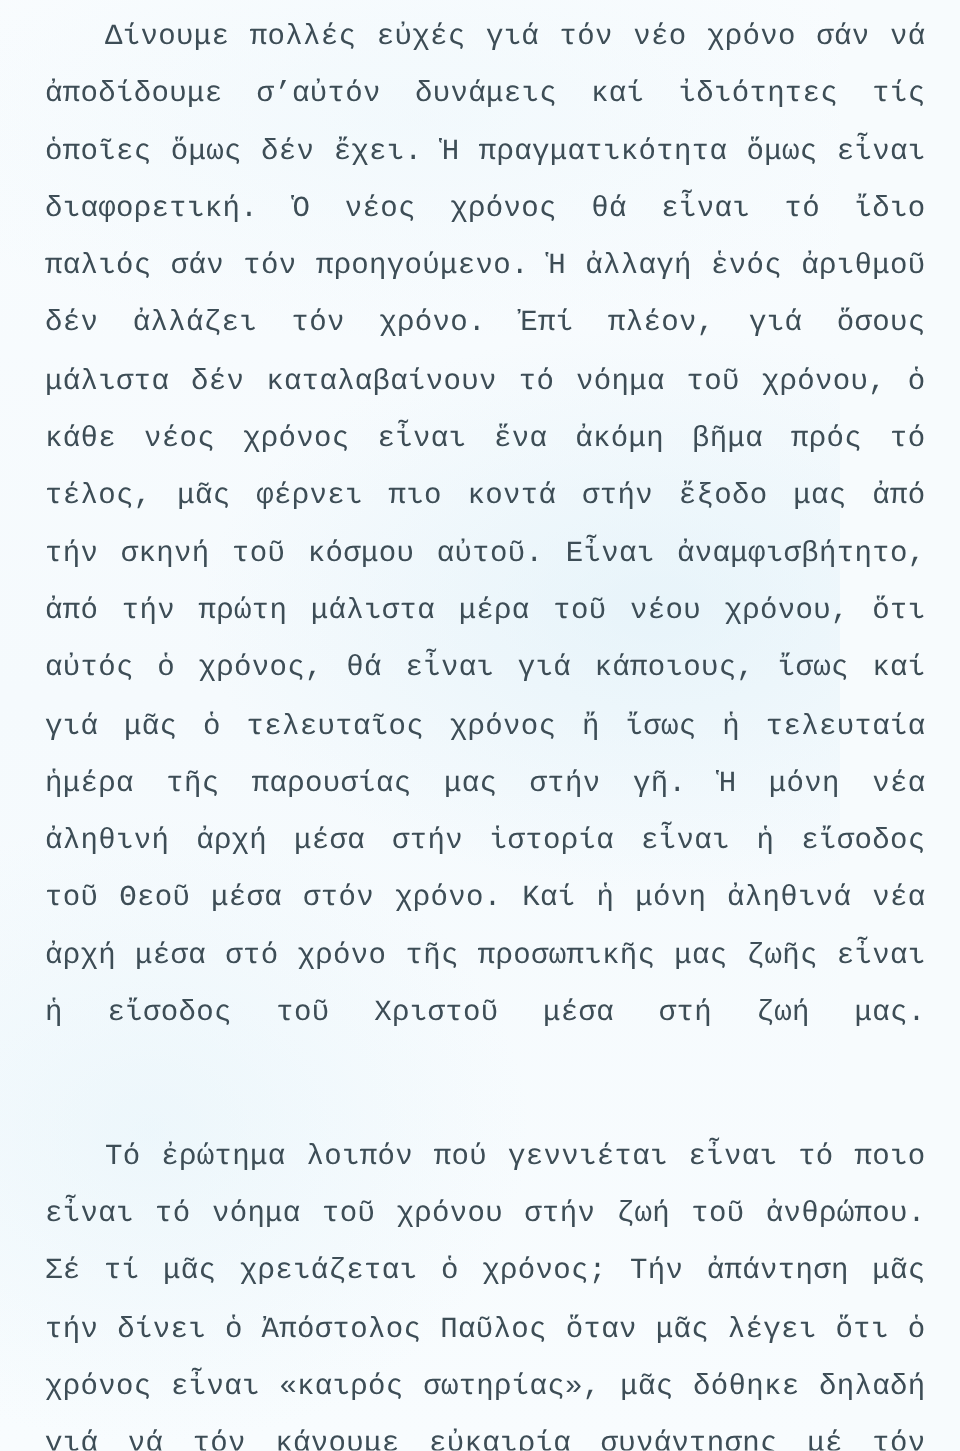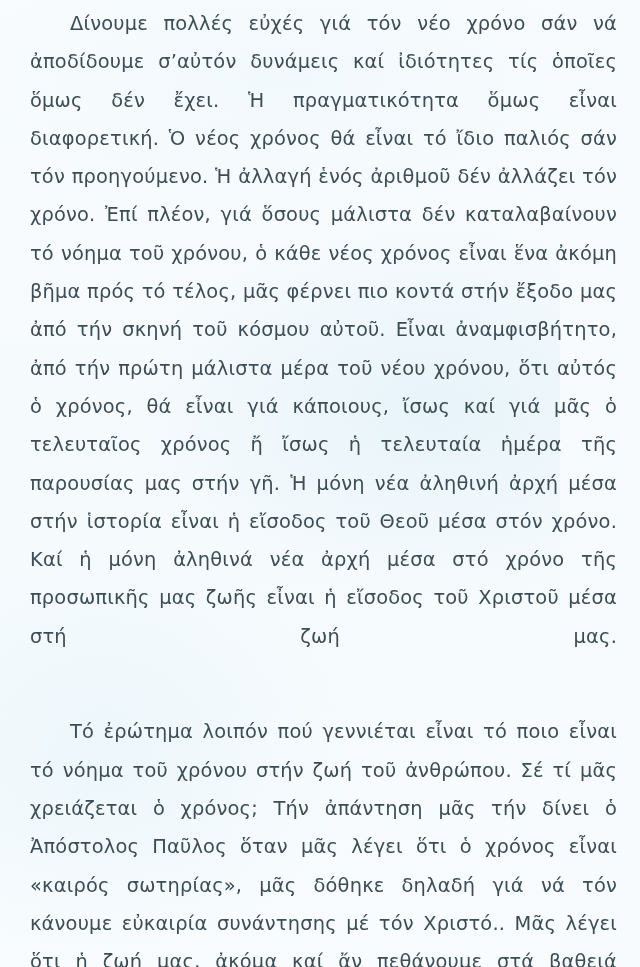--- a/index.html
+++ b/index.html
@@ -18,20 +18,21 @@
   #page {
     position: relative;
     width: 560px;
     height: 967px;
     box-sizing: border-box;
     background:
       radial-gradient(ellipse 420px 260px at 78% 42%, rgba(214,236,246,0.45), rgba(247,251,253,0) 72%),
       radial-gradient(ellipse 360px 300px at 18% 78%, rgba(222,240,248,0.40), rgba(247,251,253,0) 70%),
       radial-gradient(ellipse 500px 200px at 50% 8%, rgba(230,244,250,0.35), rgba(247,251,253,0) 75%),
       linear-gradient(180deg, #f9fcfe 0%, #f5fafd 48%, #f8fcfe 100%);
+    font-family: Liberation Mono, monospace;
   }
 
   #text-body {
     position: absolute;
     left: 30px;
     top: 5px;
     width: 587px;
     color: #3d4d56;
     font-size: 19.4px;
     line-height: 38.3px;

